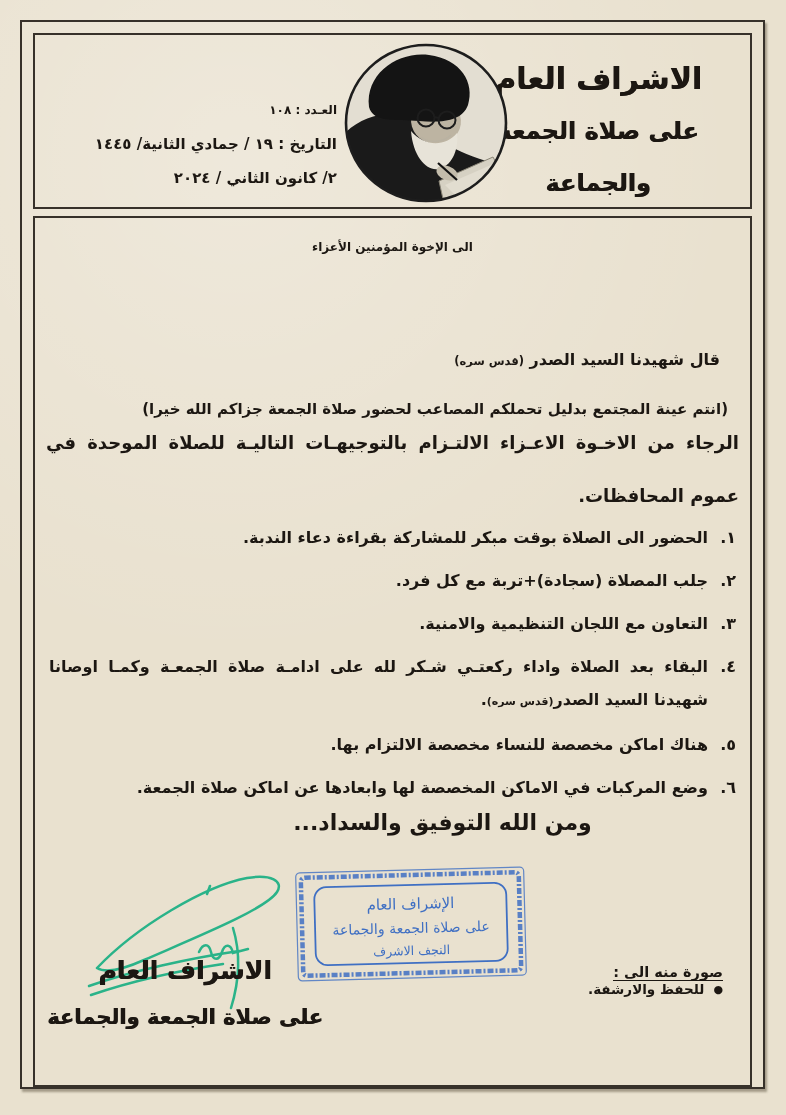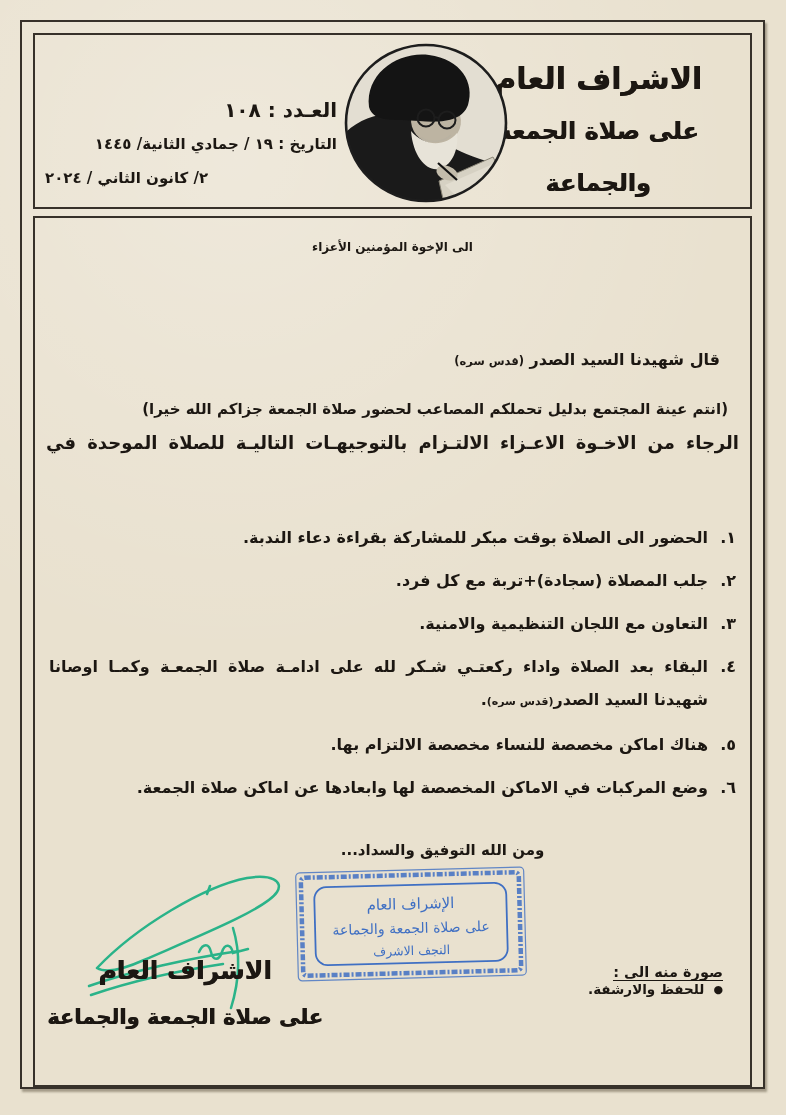--- a/index.html
+++ b/index.html
@@ -48,22 +48,22 @@
     text-shadow:.6px 0 currentColor;
   }
   .photo-wrap{
     position:absolute;left:306px;top:6px;width:170px;height:165px;
   }
   .header-meta{
     position:absolute;left:10px;top:58px;width:292px;
     font-weight:700;font-size:15px;line-height:34px;
   }
   .meta-line{white-space:nowrap;text-align:right;}
-  .meta-line.issue{font-size:20px;}
-  .meta-line.greg{text-align:left;}
+  .meta-line.issue{font-size:12px;}
+  .meta-line.greg{text-align:right;}
   
   .content-box{
     position:absolute;left:33px;top:216px;width:719px;height:871px;
     border:2px solid var(--border);
   }
   .letter-title{
     position:absolute;top:22px;left:0;width:100%;
     text-align:center;font-weight:700;font-size:12px;
   }
   .quote-intro{
@@ -91,21 +91,21 @@
     display:flex;flex-direction:row;
     font-weight:700;font-size:16px;line-height:33px;
     margin-bottom:10px;text-align:justify;
   }
   .directive .num{flex:0 0 28px;}
   .directive .body{flex:1 1 auto;}
   .directive .small-paren{font-size:11px;}
   .closing{
     position:absolute;top:592px;left:0;width:100%;
     padding-left:100px;
-    text-align:center;font-weight:700;font-size:15px;margin-top:31px;
+    text-align:center;font-weight:700;font-size:22px;
   }
   
   .signature-wrap{
     position:absolute;left:52px;top:648px;width:205px;height:150px;
   }
   .sig-callig{
     position:absolute;left:4px;top:730px;width:292px;
     text-align:center;color:var(--ink);
   }
   .sig-line1{font-weight:700;font-size:25px;line-height:46px;text-shadow:.6px 0 currentColor;letter-spacing:1px;}
@@ -188,20 +188,21 @@
 
     <div class="letter-title">الى الإخوة المؤمنين الأعزاء</div>
 
     <div class="quote-intro">
       <span>قال شهيدنا السيد الصدر </span><span class="small-paren">(قدس سره)</span>
     </div>
 
     <div class="quote-text">(انتم عينة المجتمع بدليل تحملكم المصاعب لحضور صلاة الجمعة جزاكم الله خيرا)</div>
 
     <div class="request-l1">الرجاء من الاخـوة الاعـزاء الالتـزام بالتوجيهـات التاليـة للصلاة الموحدة في</div>
+    <div class="request-l2">عموم المحافظات.</div>
 
     <div class="directives">
       <div class="directive">
         <span class="num">١.</span>
         <span class="body">الحضور الى الصلاة بوقت مبكر للمشاركة بقراءة دعاء الندبة.</span>
       </div>
       <div class="directive">
         <span class="num">٢.</span>
         <span class="body">جلب المصلاة (سجادة)+تربة مع كل فرد.</span>
       </div>

